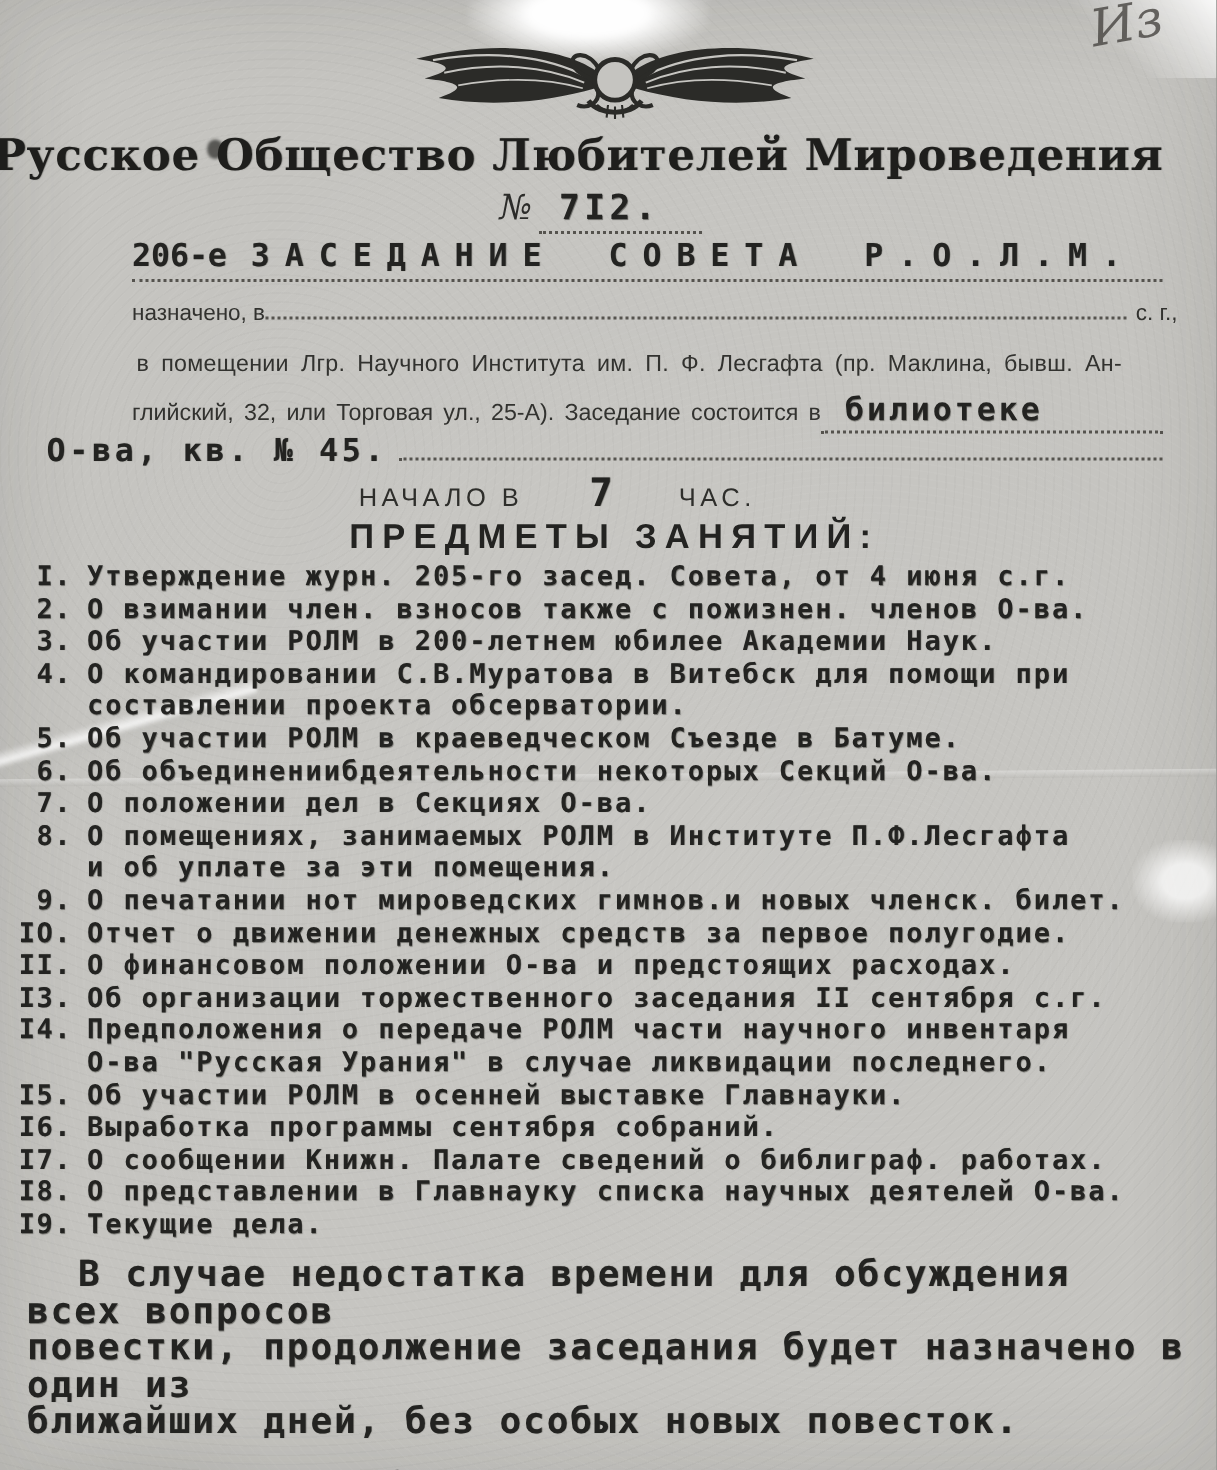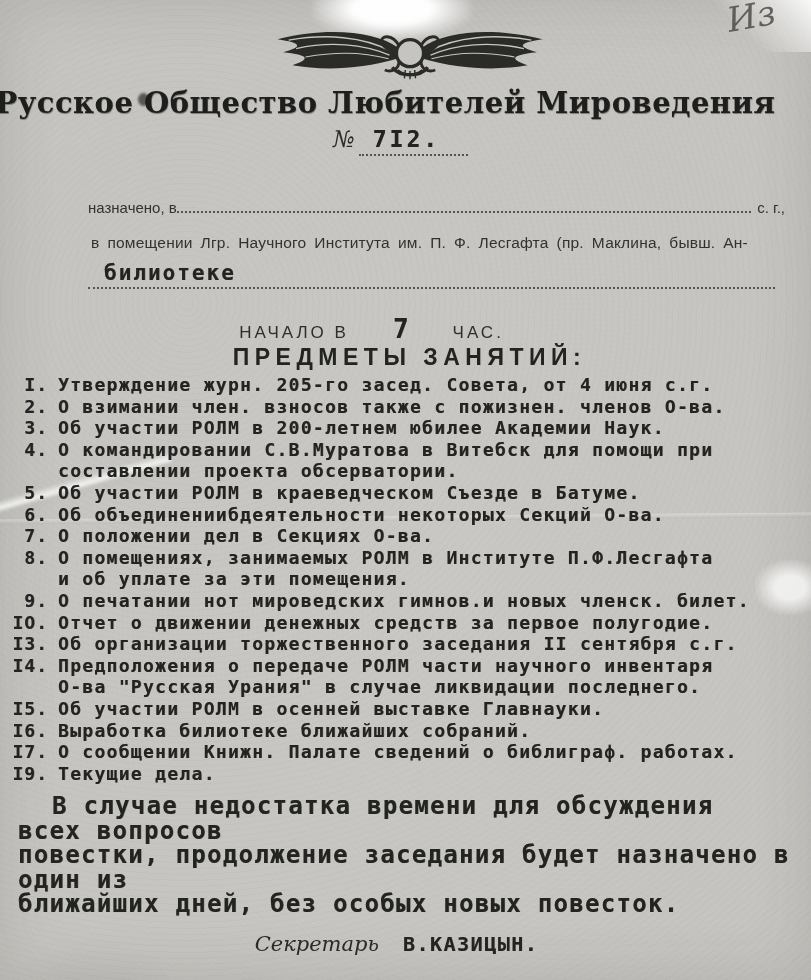--- a/index.html
+++ b/index.html
@@ -140,33 +140,42 @@
     </g>
   </svg>
 
   <div class="title">Русское Общество Любителей Мироведения</div>
 
   <div class="numline">
     <span class="nsign">№</span>
     <span class="nval typed">7I2.</span>
   </div>
 
+  <div class="fline fl1">
+    <span class="sess-num typed">206-е</span>
+    <span class="sess-title typed">ЗАСЕДАНИЕ СОВЕТА Р.О.Л.М.</span>
+  </div>
 
   <div class="fline fl2">
     <span class="lbl print">назначено, в</span>
     <span class="fill"></span>
     <span class="sfx print">с. г.,</span>
   </div>
 
   <div class="fline fl3 print">в помещении Лгр. Научного Института им. П. Ф. Лесгафта (пр. Маклина, бывш. Ан-</div>
 
   <div class="fline fl4">
+    <span class="lbl print">глийский, 32, или Торговая ул., 25-А). Заседание состоится в</span>
     <span class="val typed">билиотеке</span>
   </div>
 
+  <div class="fline fl5">
+    <span class="val typed">О-ва, кв. № 45.</span>
+    <span class="fill"></span>
+  </div>
 
   <div class="startline">
     <span class="lbl">НАЧАЛО В</span>
     <span class="time typed">7</span>
     <span class="sfx">ЧАС.</span>
   </div>
 
   <div class="heading">ПРЕДМЕТЫ ЗАНЯТИЙ:</div>
 
   <div class="agenda">
@@ -206,39 +215,47 @@
       </div>
     <div class="row">
         <span class="num typed">9.</span>
         <span class="txt typed">О печатании нот мироведских гимнов.и новых членск. билет.</span>
       </div>
     <div class="row">
         <span class="num typed">IO.</span>
         <span class="txt typed">Отчет о движении денежных средств за первое полугодие.</span>
       </div>
     <div class="row">
+        <span class="num typed">II.</span>
+        <span class="txt typed">О финансовом положении О-ва и предстоящих расходах.</span>
+      </div>
+    <div class="row">
         <span class="num typed">I3.</span>
         <span class="txt typed">Об организации торжественного заседания II сентября с.г.</span>
       </div>
     <div class="row">
         <span class="num typed">I4.</span>
         <span class="txt typed">Предположения о передаче РОЛМ части научного инвентаря
 О-ва "Русская Урания" в случае ликвидации последнего.</span>
       </div>
     <div class="row">
         <span class="num typed">I5.</span>
         <span class="txt typed">Об участии РОЛМ в осенней выставке Главнауки.</span>
       </div>
     <div class="row">
         <span class="num typed">I6.</span>
-        <span class="txt typed">Выработка билиотеке ближайших собраний.</span>
+        <span class="txt typed">Выработка программы сентября собраний.</span>
       </div>
     <div class="row">
         <span class="num typed">I7.</span>
         <span class="txt typed">О сообщении Книжн. Палате сведений о библиграф. работах.</span>
+      </div>
+    <div class="row">
+        <span class="num typed">I8.</span>
+        <span class="txt typed">О представлении в Главнауку списка научных деятелей О-ва.</span>
       </div>
     <div class="row">
         <span class="num typed">I9.</span>
         <span class="txt typed">Текущие дела.</span>
       </div>
 
     <div class="closing typed">В случае недостатка времени для обсуждения всех вопросов
 повестки, продолжение заседания будет назначено в один из
 ближайших дней, без особых новых повесток.</div>
 

